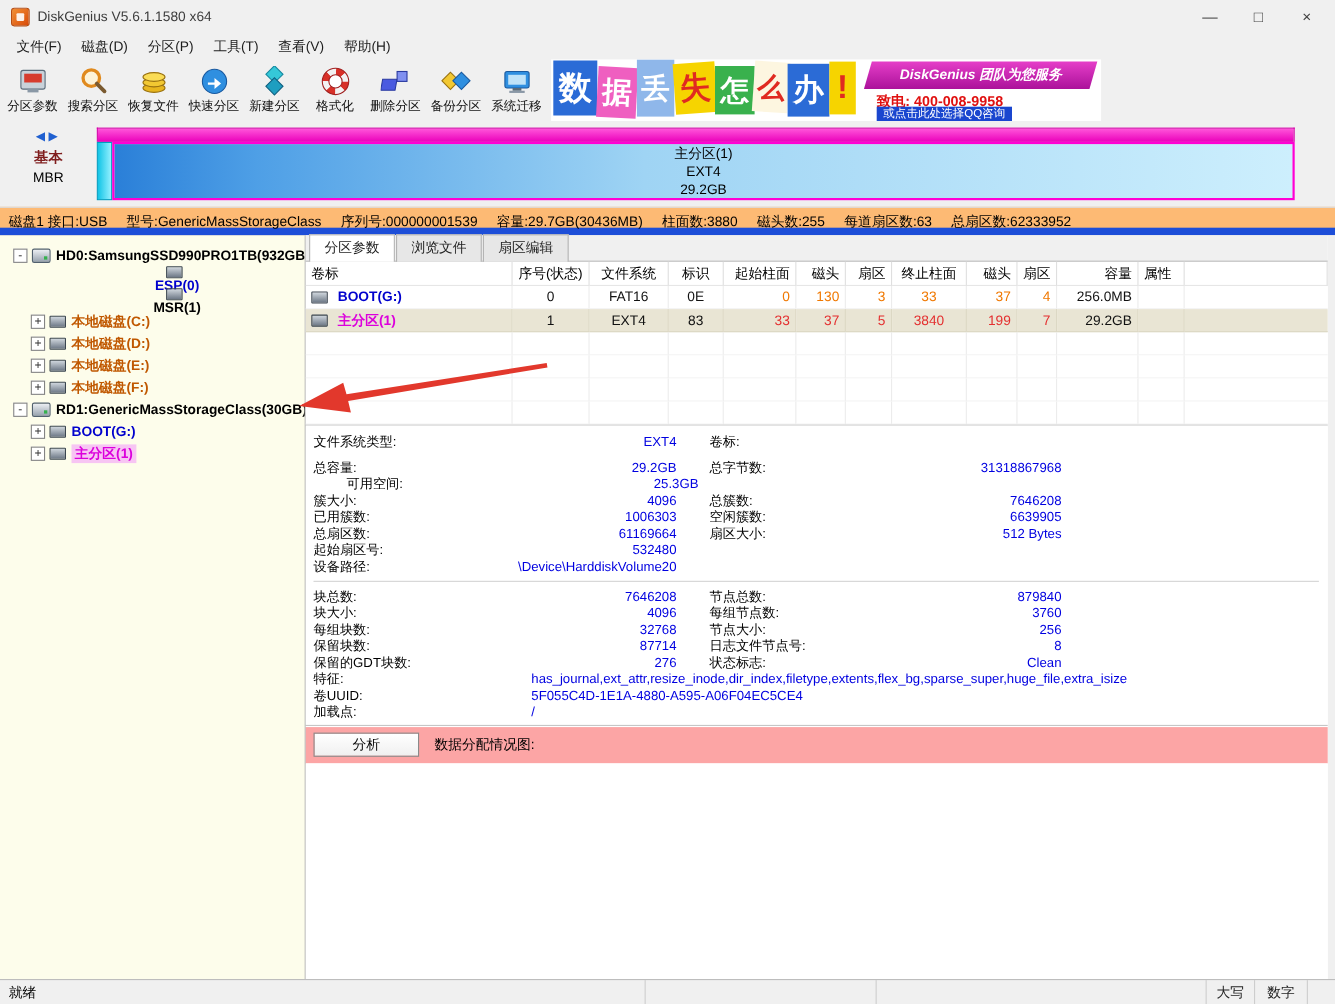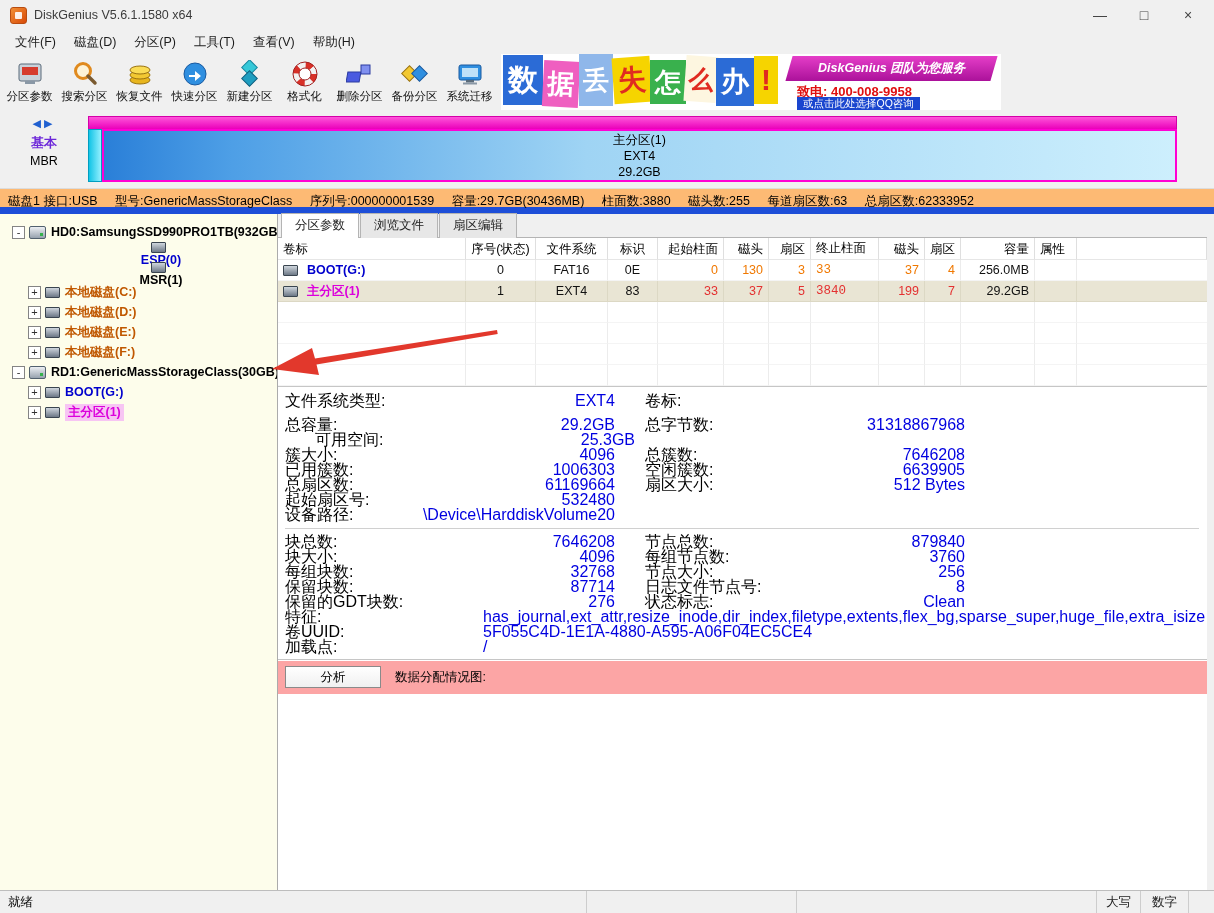--- a/index.html
+++ b/index.html
@@ -39,21 +39,21 @@
   .ad-banner { position:absolute; left:288px; top:2px; width:205px; height:25px;
     background:linear-gradient(#e53ec8,#ab119a); transform:skewX(-16deg);
     display:flex; align-items:center; justify-content:center; }
   .ad-banner span { transform:skewX(16deg); color:#fff; font-weight:bold; font-style:italic; font-size:12.5px; white-space:nowrap; }
   .ad-phone { position:absolute; left:296px; top:29px; color:#e01010; font-weight:bold; font-size:13px; white-space:nowrap; }
   .ad-qq { position:absolute; left:296px; top:43px; background:#1a46cf; color:#fff; font-size:10.5px; line-height:13px; padding:0 6px; white-space:nowrap; }
   
   .overview { height:78px; display:flex; background:#f0f0f0; padding-top:6px; }
   .ov-left { width:88px; display:flex; flex-direction:column; align-items:center; padding-top:1px; flex:none; }
   .ov-arrows { color:#2060d0; font-size:11px; letter-spacing:3px; }
-  .ov-type { font-weight:bold; font-size:13px; margin-top:4px; color:#6d28d9; }
+  .ov-type { font-weight:bold; font-size:13px; margin-top:4px; color:#7f1d1d; }
   .ov-mbr { font-size:12.5px; margin-top:2px; color:#000; }
   .disk-bar { width:1089px; flex:none; }
   .disk-strip { height:13px; background:linear-gradient(#ff55da,#ea00ba); border:1px solid #d400a8; border-bottom:none; }
   .parts { display:flex; height:53px; }
   .part-boot { width:14px; flex:none; background:linear-gradient(90deg,#12c4e6,#93f0ff); border:1px solid #009ec0; }
   .part-main { flex:1; border:2px solid #ff00d4;
     background:linear-gradient(90deg,#2a7fd8 0%,#4e9fe6 12%,#9fd4f4 45%,#cdeffd 100%);
     display:flex; flex-direction:column; align-items:center; justify-content:center;
     color:#000; line-height:16px; font-size:12.5px; }
   
@@ -95,34 +95,34 @@
   .p-head .c { border-right:1px solid #dfdfdf; border-bottom:1px solid #e6e6e6; line-height:22px; color:#000; }
   .p-row .c { border-bottom:1px solid #f4f4f4; }
   .cw-vol{width:188px; display:flex; align-items:center; gap:4px;}
   .p-head .cw-vol{display:block;}
   .cw-seq{width:70px; text-align:center;}
   .cw-fs{width:72px; text-align:center;}
   .cw-id{width:50px; text-align:center;}
   .cw-c1{width:66px; text-align:right;}
   .cw-h1{width:45px; text-align:right;}
   .cw-s1{width:42px; text-align:right;}
-  .cw-c2{width:68px; text-align:left;font-family:Liberation Mono, monospace;}
+  .cw-c2{width:68px; text-align:center;}
   .cw-h2{width:46px; text-align:right;}
   .cw-s2{width:36px; text-align:right;}
   .cw-cap{width:74px; text-align:right;}
   .cw-attr{width:42px;}
   .cw-fill{flex:1; border-right:none;}
   .vol-name { font-weight:bold; }
   .vn-blue { color:#0000cd; } .vn-magenta { color:#dc00dc; }
   .num-a { color:#f07800; }
   .num-b { color:#e43030; }
   .p-row.selected .c { background:#e9e5d4; border-right-color:#dcd8c4; border-bottom-color:#dcd8c4; }
   .hsep { height:2px; border-top:1px solid #c6c6c6; border-bottom:1px solid #ffffff; flex:none; }
   
-  .details { padding:6px 8px 4px 7px; background:#fff; font-size:16px; flex:none; }
+  .details { padding:6px 8px 4px 7px; background:#fff; font-size:12px; flex:none; }
   .d-row { display:flex; height:15px; line-height:14px; }
   .d-row.first { margin-bottom:9px; }
   .d-pair { display:flex; justify-content:space-between; width:330px; flex:none; }
   .d-pair.p2 { margin-left:30px; width:320px; }
   .d-label { color:#000; white-space:nowrap; }
   .d-val { color:#0000e0; white-space:nowrap; }
   .d-divider { height:2px; border-top:1px solid #d0d0d0; border-bottom:1px solid #ffffff; margin:5px 0; }
   .d-full { display:flex; height:15px; line-height:14px; }
   .d-label-f { width:198px; flex:none; color:#000; }
   .d-val-l { color:#0000e0; white-space:nowrap; }

